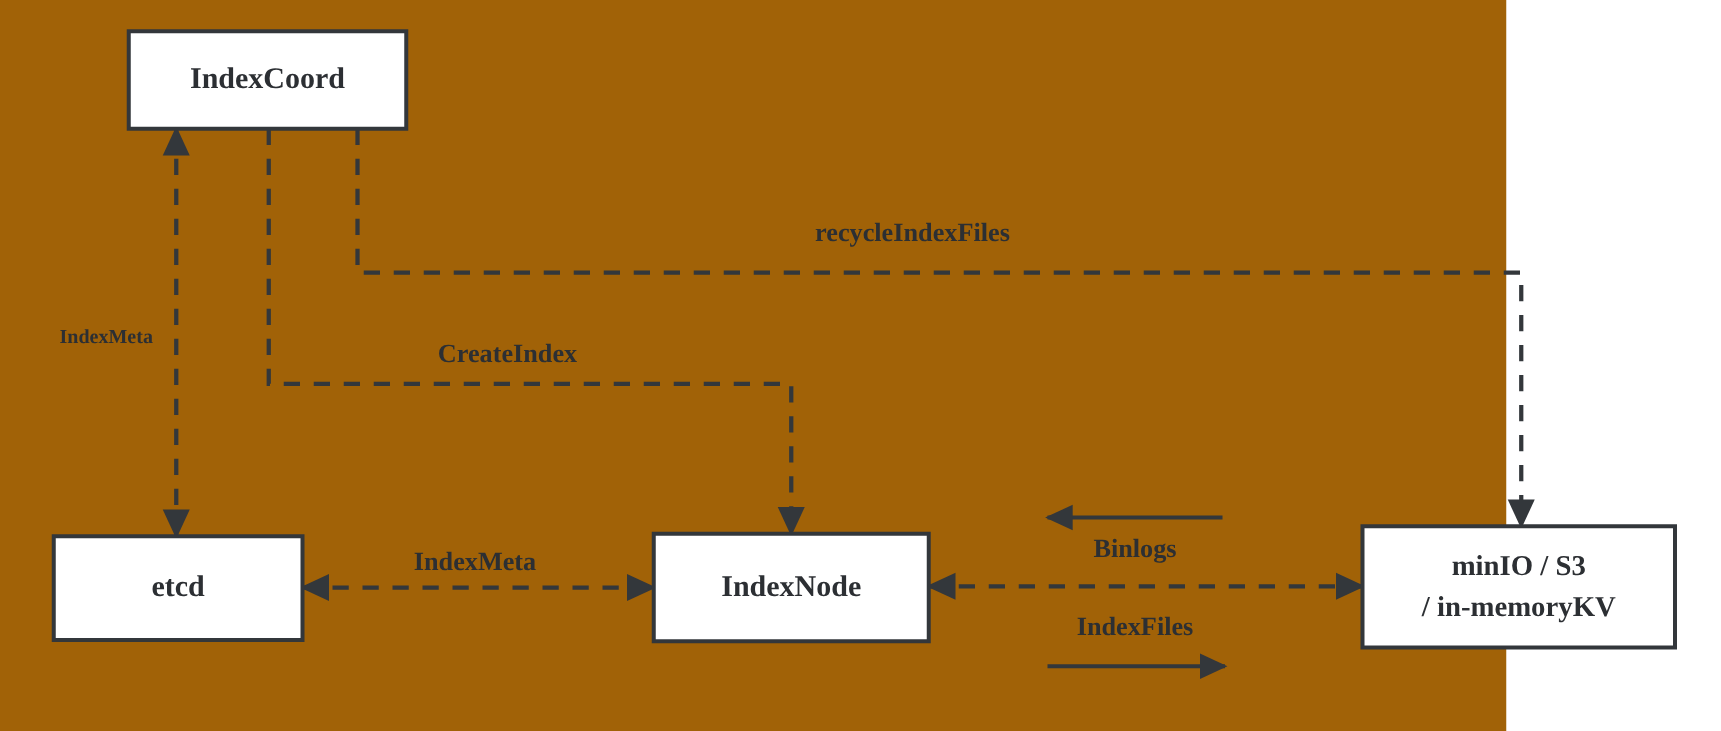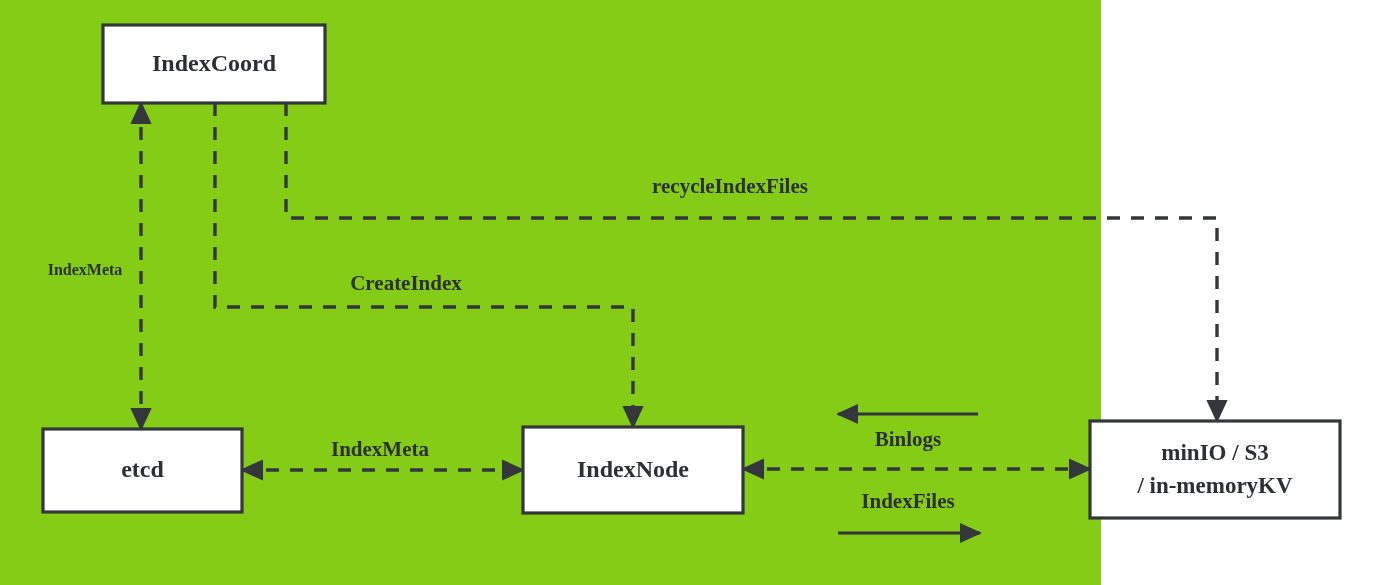--- a/index.html
+++ b/index.html
@@ -9,23 +9,23 @@
     background: #ffffff;
   }
   body {
     width: 1377px;
     height: 585px;
     overflow: hidden;
     font-family: "Liberation Serif", "DejaVu Serif", serif;
   }
   #diagram-root {
     position: relative;
-    width: 1101px;
+    width: 1205px;
     height: 585px;
-    background: #84cc16;
+    background: #a16207;
   }
   svg#diagram-canvas {
     position: absolute;
     top: 0;
     left: 0;
     width: 1377px;
     height: 585px;
     display: block;
   }
   .node-rect {

